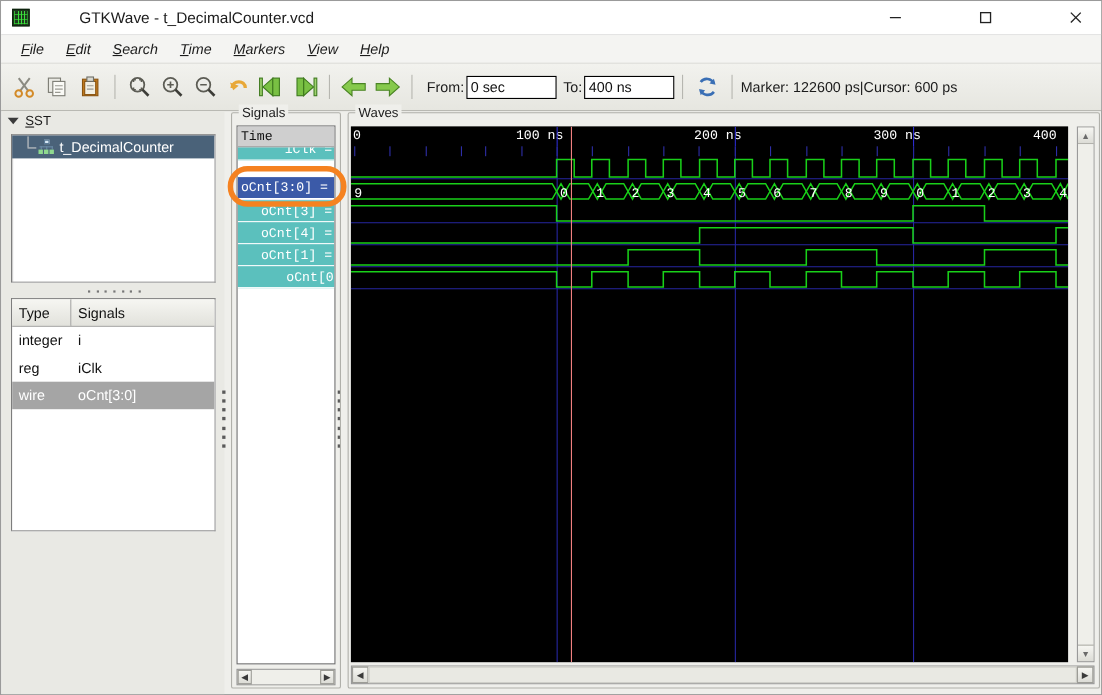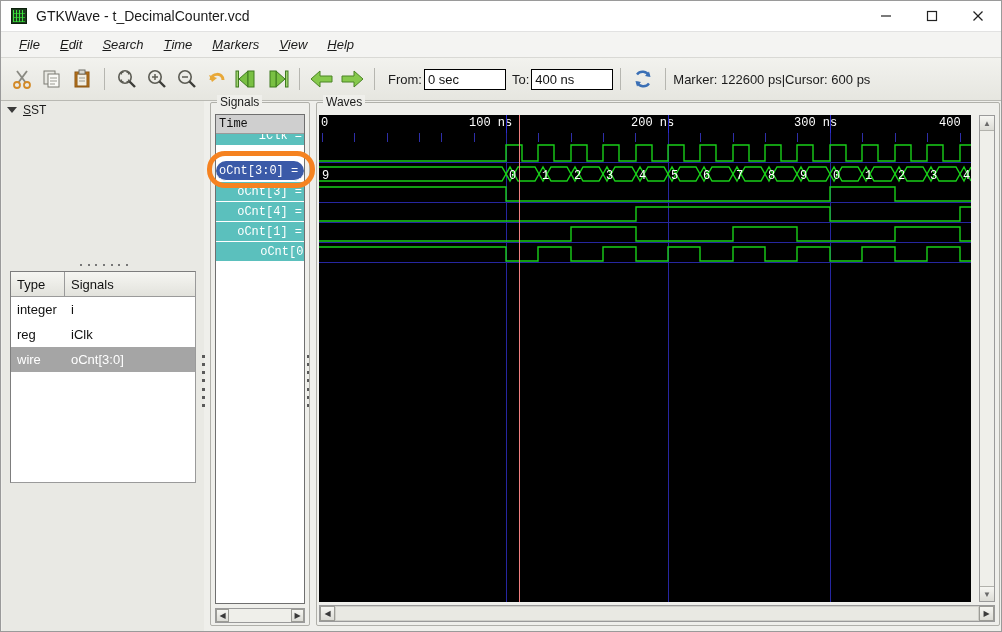--- a/index.html
+++ b/index.html
@@ -16,21 +16,21 @@
     width: 1002px; height: 632px;
     background: #efefeb;
     border: 1px solid #9a9a9a;
   }
 
   
   .titlebar {
     position: absolute; left: 0; top: 0; width: 1000px; height: 31px;
     background: #ffffff;
     border-bottom: 1px solid #e2e2e2;
-    display: flex; align-items: center;
+    display: flex; align-items: center; gap: 36px;
   }
   .title-icon {
     width: 16px; height: 16px; margin-left: 10px; margin-right: 9px;
     background: #1d3b1d;
     border: 1px solid #0c210c;
     position: relative; flex: none;
   }
   .title-icon::before {
     content: ""; position: absolute; left: 1px; top: 1px;
     width: 12px; height: 12px;
@@ -183,21 +183,21 @@
     font-family: "Liberation Mono", monospace; font-size: 12px;
     display: flex; align-items: center; padding-left: 3px;
     border-bottom: 1px solid #9a9a9a;
   }
   .sn-item {
     height: 20px; font-family: "Liberation Mono", monospace; font-size: 12px;
     color: #fff; display: flex; align-items: center; justify-content: flex-end;
     padding-right: 2px; background: #5bc0bd; white-space: nowrap;
     border-bottom: 1px solid #ffffff;
   }
-  .sn-item.selected { background: #3b5aa8; color: #fff; justify-content: flex-start; padding-left: 3px; border-radius: 10px; }
+  .sn-item.selected { background: #3b5aa8; color: #fff; justify-content: flex-start; padding-left: 3px; }
 
   .sn-scroll {
     position: absolute; left: 4px; top: 505px; width: 90px; height: 15px;
     background: #e0e0da; border: 1px solid #9a9a9a;
     display: flex; align-items: center; justify-content: space-between;
   }
   .sb-arrow {
     width: 13px; height: 13px; display: flex; align-items: center; justify-content: center;
     background: linear-gradient(#f6f6f2,#dcdcd6); border: 1px solid #9c9c96;
     font-size: 8px; color: #3a3a3a;
@@ -404,20 +404,36 @@
     <span class="tb-status">Cursor: 600 ps</span>
   </div>
 
   <div class="left-pane">
     <div class="sst-header">
       <span class="sst-arrow"></span>
       <u>S</u>
         <span>ST</span>
     </div>
 
+    <div class="sst-tree">
+      <div class="tree-row">
+        <span class="tree-elbow"></span>
+        <span class="tree-icon">
+          <i class="top"></i>
+          <i class="hbar"></i>
+          <i class="v1" style="left:2px"></i>
+          <i class="v1" style="left:7px"></i>
+          <i class="v1" style="left:12px"></i>
+          <i class="blk" style="left:0px"></i>
+          <i class="blk" style="left:5px"></i>
+          <i class="blk" style="left:10px"></i>
+        </span>
+        <span>t_DecimalCounter</span>
+      </div>
+    </div>
 
     <div class="sst-grip">
       <i></i>
         <i></i>
         <i></i>
         <i></i>
         <i></i>
         <i></i>
         <i></i>
     </div>

